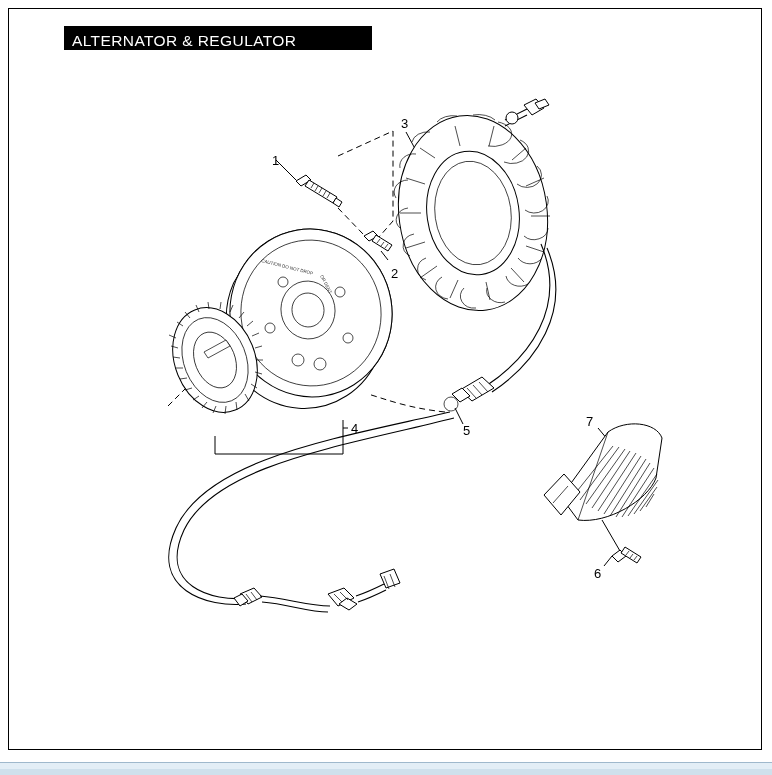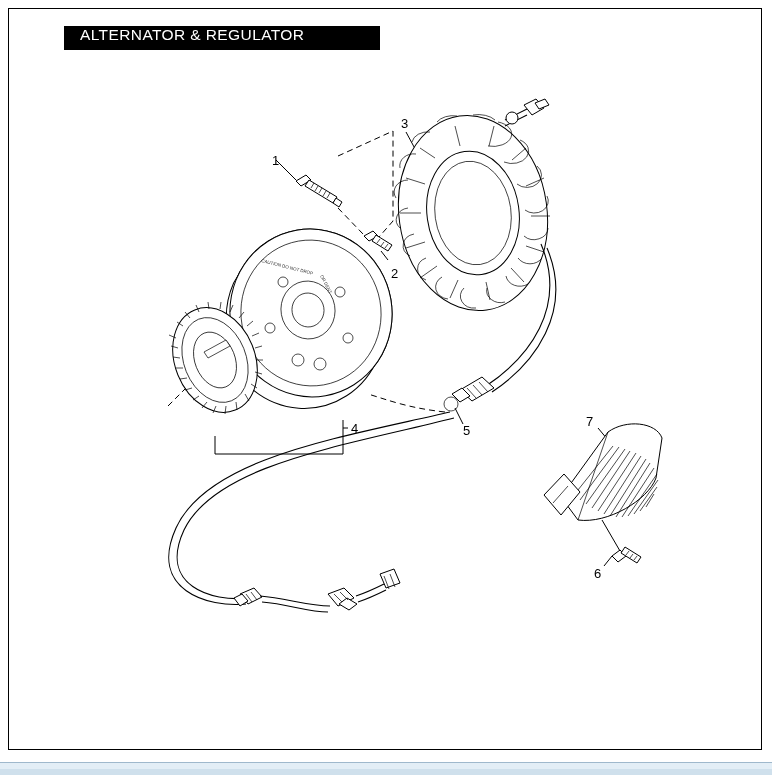--- a/index.html
+++ b/index.html
@@ -47,22 +47,21 @@
   }
   
   .title-bar {
     position: absolute;
     left: 64px;
     top: 26px;
     width: 308px;
     height: 24px;
     background: #000000;
     display: flex;
-    align-items: flex-start;
-    padding-left: 8px;
+    align-items: flex-end;
   }
   .title-text {
     color: #ffffff;
     font-size: 15.5px;
     letter-spacing: 0.4px;
     padding-left: 8px;
     white-space: nowrap;
     font-family: "Liberation Sans", sans-serif;
   }
   

